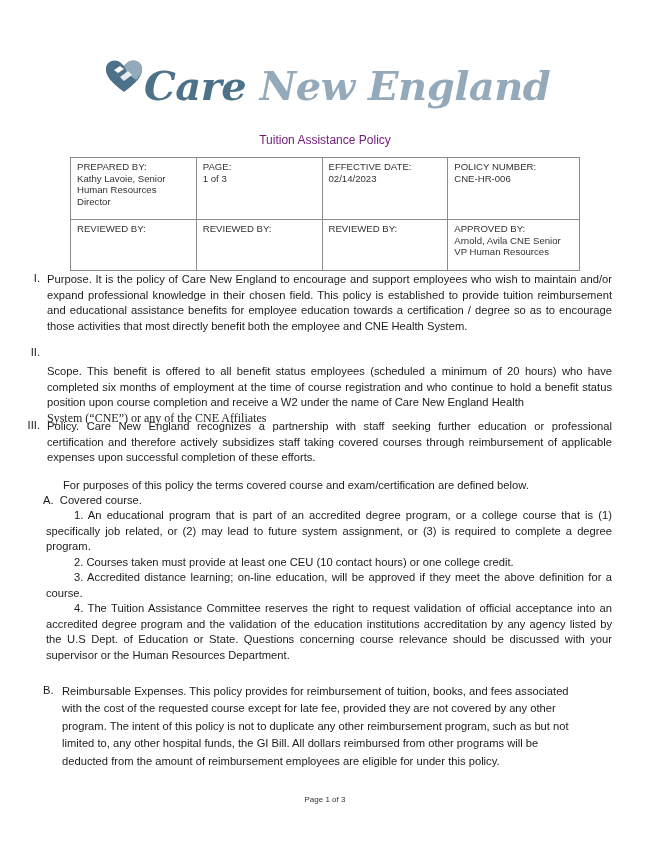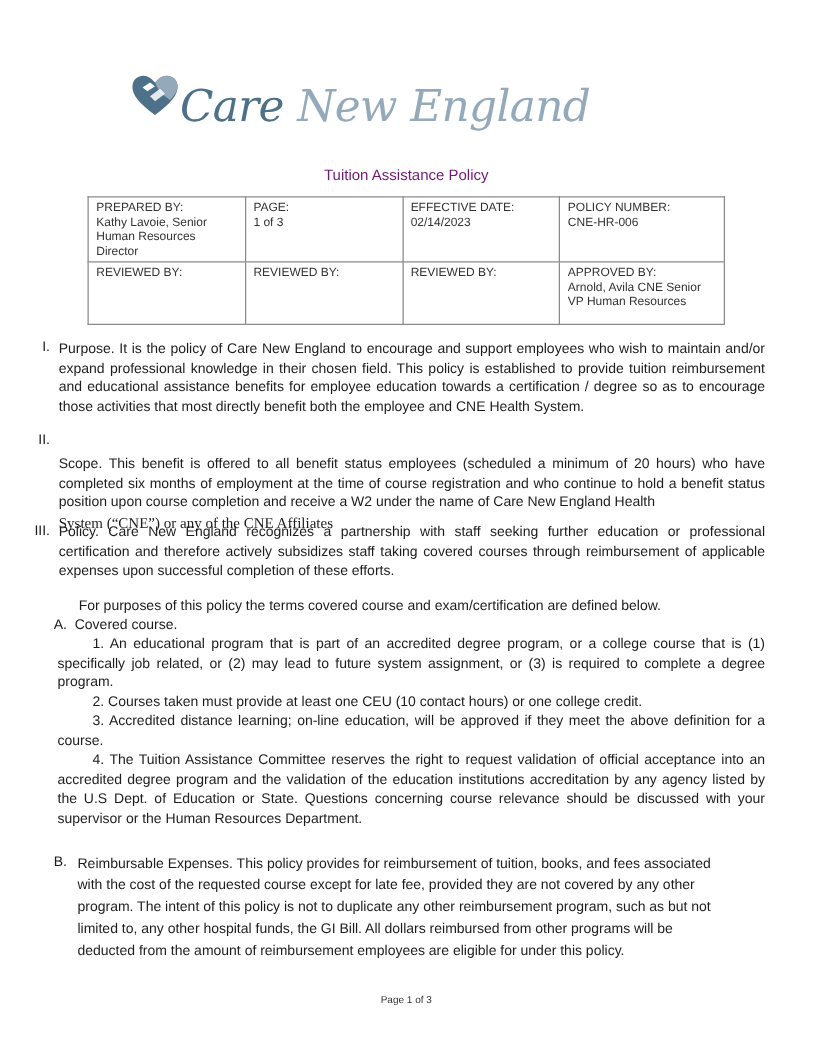--- a/index.html
+++ b/index.html
@@ -1,28 +1,28 @@
 <!DOCTYPE html>
 <html><head>
   <meta charset="utf-8">
   <style>
     * { box-sizing: border-box; margin: 0; padding: 0; }
     html, body { width: 650px; height: 841px; background: #ffffff; }
     body { position: relative; font-family: "Liberation Sans", sans-serif; color: #1a1a1a; overflow: hidden; }
 
     .logo { position: absolute; left: 104px; top: 56px; width: 440px; height: 56px; }
     .logo-heart { position: absolute; left: 0; top: 2px; width: 40px; height: 36px; }
-    .logo-text { position: absolute; left: 40px; top: 6px; font-family: "DejaVu Serif", serif; font-style: italic; font-weight: normal; font-size: 35px; letter-spacing: -0.5px; white-space: nowrap; line-height: 48px; }
+    .logo-text { position: absolute; left: 40px; top: 6px; font-family: "DejaVu Serif", serif; font-style: italic; font-weight: bold; font-size: 40px; letter-spacing: -0.5px; white-space: nowrap; line-height: 48px; }
     .logo-care { color: #4d7189; }
     .logo-ne { color: #94a9b9; }
 
     .doc-title { position: absolute; left: 0; width: 650px; top: 133px; text-align: center; font-size: 12px; color: #701a75; }
 
     .meta-table { position: absolute; left: 70px; top: 157px; width: 510px; border-collapse: collapse; font-size: 9.6px; color: #333; }
-    .meta-table td { border: 1px solid #8a8a8a; vertical-align: top; padding: 3px 6px 2px 6px; line-height: 11.5px; }
+    .meta-table td { border: 1px solid #8a8a8a; vertical-align: top; padding: 3px 6px 12px 6px; line-height: 11.5px; }
     .meta-table tr.r1 td { height: 50px; }
     .meta-table tr.r2 td { height: 50px; }
     .col1 { width: 126px; } .col2 { width: 126px; } .col3 { width: 126px; } .col4 { width: 132px; }
 
     .section { position: absolute; font-size: 11.2px; line-height: 15.5px; text-align: justify; color: #1c1c1c; }
     .numeral { position: absolute; font-size: 11.2px; text-align: right; }
     .serif { font-family: "Liberation Serif", serif; font-size: 12px; }
     .para { text-align: justify; }
     .indent { text-indent: 28px; }
     .sub-a { position: absolute; font-size: 11.2px; line-height: 15.5px; }

